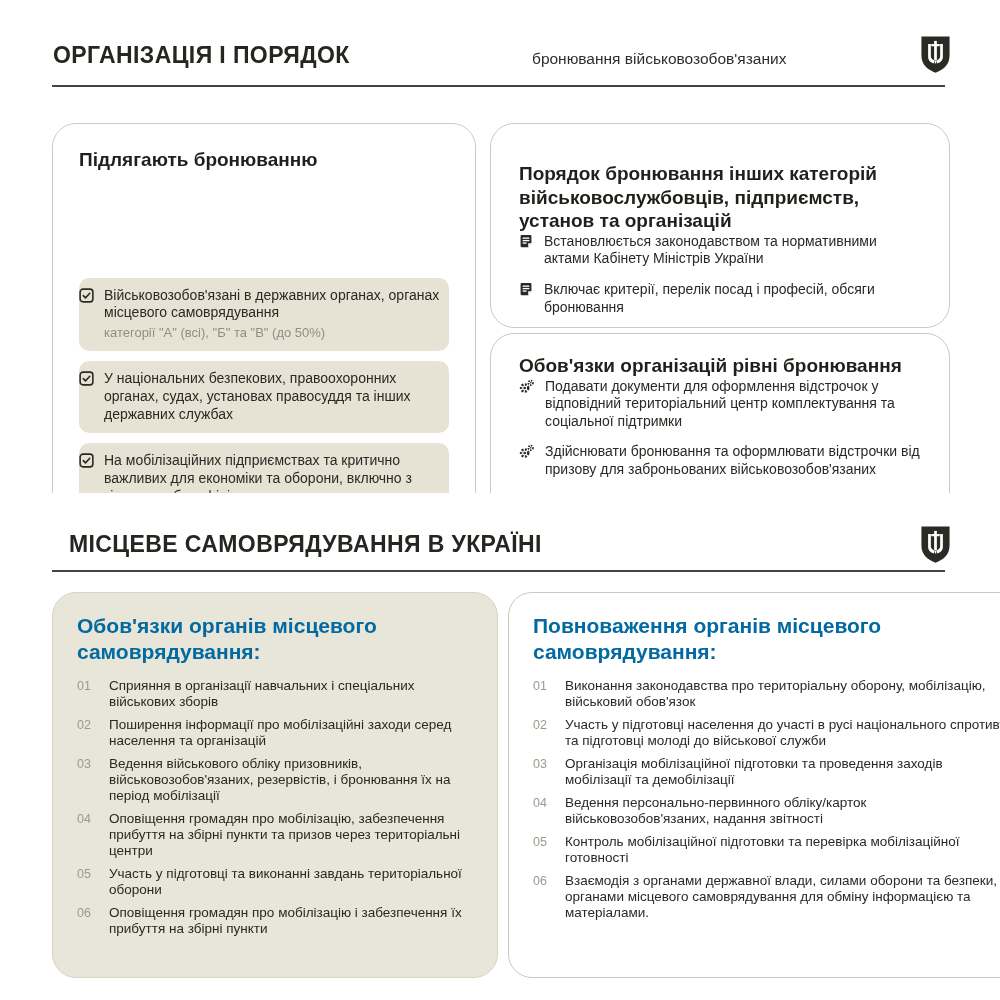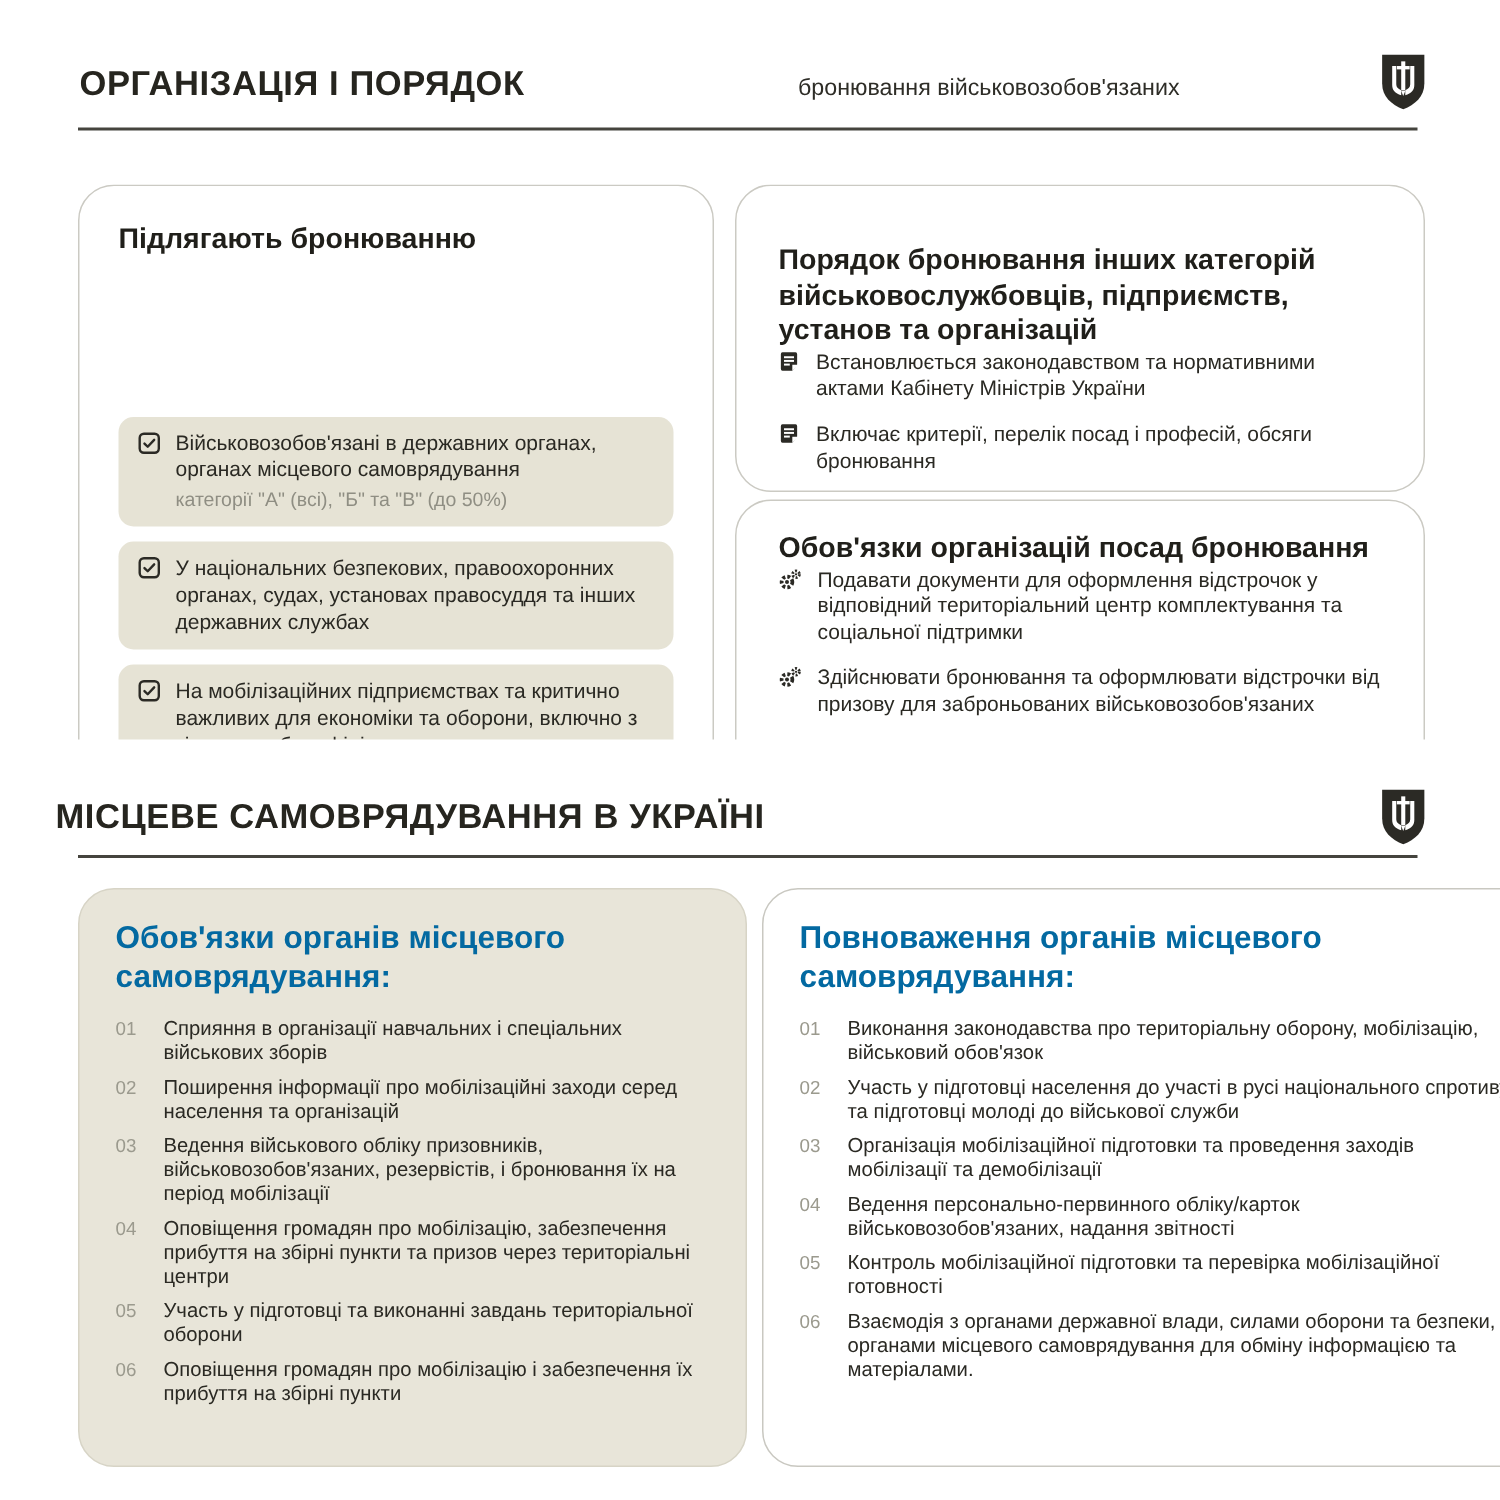--- a/index.html
+++ b/index.html
@@ -22,21 +22,21 @@
     box-sizing:border-box;border:1.5px solid #cbcac3;border-radius:24px;
     background:#fff;position:absolute;
   }
   .clip{overflow:hidden;position:absolute;}
   .card-title-lg{font-size:19px;font-weight:bold;line-height:1.24;color:#201f1a;}
   .card-title-sm{font-size:21px;font-weight:bold;line-height:1.25;color:#0369a1;margin-bottom:12px;}
   
   .card-eligible{left:0;top:1;width:424px;height:470px;padding:24px 26px;}
   .eligible-items{margin-top:106px;}
   .check-item{
-    background:#e6e3d5;border-radius:10px;padding:9px 13px;
+    background:#e6e3d5;border-radius:10px;padding:9px 0;
     display:flex;gap:10px;margin-bottom:10px;
     font-size:14px;line-height:1.28;color:#2a2923;
   }
   .check-item .ico{flex:none;padding-top:1px;}
   .check-item .note{font-size:13px;color:#8f8e83;margin-top:3px;}
   
   .col-right{left:438px;top:0;width:460px;}
   .card-order{left:0;top:0;width:460px;height:205px;padding:38px 28px;}
   .card-orgduties{left:0;top:210px;width:460px;height:260px;padding:20px 28px;}
   .icon-item{display:flex;gap:11px;font-size:14px;line-height:1.26;color:#2a2923;margin-bottom:13px;}
@@ -137,21 +137,21 @@
                 <rect x="4.2" y="6.8" width="7.6" height="1.5" fill="#fff"></rect>
                 <rect x="4.2" y="9.6" width="4.4" height="1.5" fill="#fff"></rect>
                 <path d="M10.5 15v-4.5H15z" fill="#ffffff"></path>
               </svg>
           </span>
           <span>Включає критерії, перелік посад і професій, обсяги бронювання</span>
         </div>
       </div>
 
       <div class="card card-orgduties">
-        <div class="card-title-lg">Обов'язки організацій посад бронювання</div>
+        <div class="card-title-lg">Обов'язки організацій рівні бронювання</div>
         <div class="icon-item">
           <span class="ico">
             <svg viewBox="0 0 18 18" width="15" height="15">
                 <circle cx="6.8" cy="10.8" r="4.3" fill="none" stroke="#2b2a25" stroke-width="3" stroke-dasharray="2.3 1.7"></circle>
                 <circle cx="6.8" cy="10.8" r="1.6" fill="#2b2a25"></circle>
                 <circle cx="14" cy="4.6" r="2.7" fill="none" stroke="#2b2a25" stroke-width="2.3" stroke-dasharray="1.6 1.3"></circle>
                 <circle cx="14" cy="4.6" r="0.9" fill="#2b2a25"></circle>
               </svg>
           </span>
           <span>Подавати документи для оформлення відстрочок у відповідний територіальний центр комплектування та соціальної підтримки</span>
@@ -165,21 +165,21 @@
                 <circle cx="14" cy="4.6" r="0.9" fill="#2b2a25"></circle>
               </svg>
           </span>
           <span>Здійснювати бронювання та оформлювати відстрочки від призову для заброньованих військовозобов'язаних</span>
         </div>
       </div>
 
     </div>
   </div>
 
-  <div class="abs sec-title" style="left:37px;top:531px;">МІСЦЕВЕ САМОВРЯДУВАННЯ В УКРАЇНІ</div>
+  <div class="abs sec-title" style="left:69px;top:531px;">МІСЦЕВЕ САМОВРЯДУВАННЯ В УКРАЇНІ</div>
   <div class="abs trident" style="top:524px;">
     <svg viewBox="0 0 34 42" width="33" height="41" aria-hidden="true">
       <path d="M2.5 2.5h29v19.5c0 9.5-6.5 14.6-14.5 17.9C9 36.6 2.5 31.5 2.5 22z" fill="#2b2a25"></path>
       <g fill="#ffffff">
         <rect x="15.6" y="7" width="2.8" height="20"></rect>
         <rect x="12.6" y="10.2" width="8.8" height="2.3"></rect>
         <path d="M9.4 10.2h2.8v12.6c0 1.9 1.1 3.2 3.4 4.1v3.4c-4.3-1.2-6.2-3.6-6.2-7z"></path>
         <path d="M24.6 10.2h-2.8v12.6c0 1.9-1.1 3.2-3.4 4.1v3.4c4.3-1.2 6.2-3.6 6.2-7z"></path>
         <path d="M15.6 27.4l1.4 3.4 1.4-3.4z"></path>
       </g>

